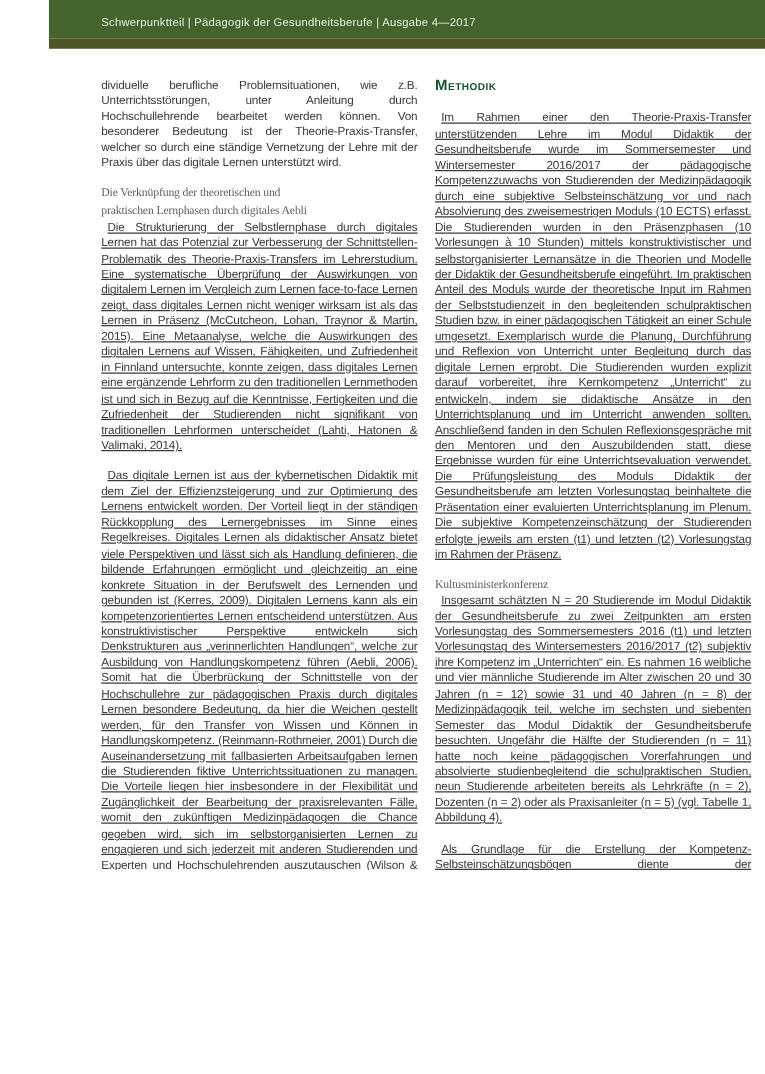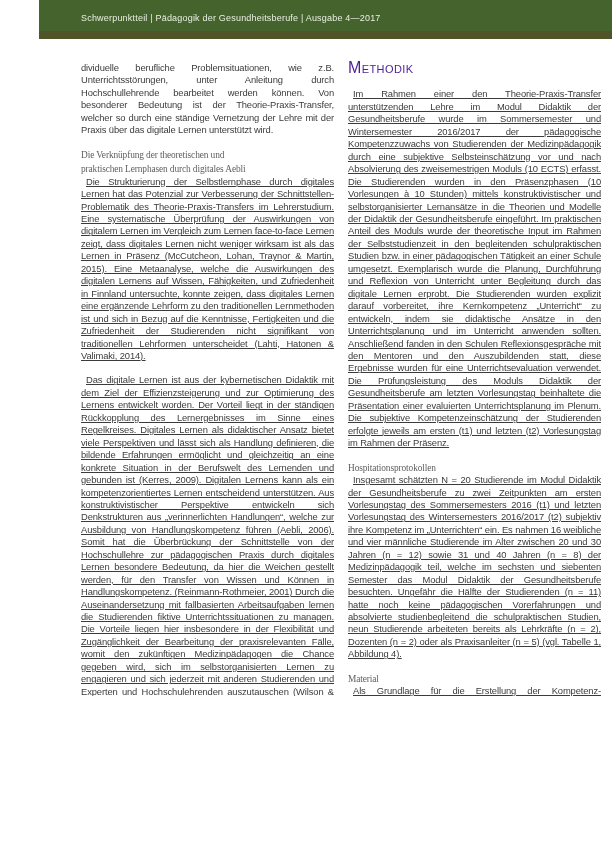--- a/index.html
+++ b/index.html
@@ -55,24 +55,24 @@
   .para.indent{text-indent:5px;text-decoration:underline;}
   .subheading{
     color:#5f5f5f;
     margin:2px 0 0 0;
     text-align:left;
     font-family:Liberation Serif, serif;
   }
   .subheading-block{margin:1px 0 0 0;}
   .section-heading{
     font-variant:small-caps;
-    font-weight:normal;
-    font-size:16px;
+    font-weight:bold;
+    font-size:12px;
     letter-spacing:0.4px;
-    color:#4c1d95;
+    color:#14532d;
     margin:0 0 14px 0;
     text-align:left;
   }
   .footer{
     position:absolute;
     left:42px;
     top:814px;
     width:529px;
     display:flex;
     align-items:flex-end;
@@ -105,25 +105,24 @@
       <p class="para indent">Die Strukturierung der Selbstlernphase durch digitales Lernen hat das Potenzial zur Verbesserung der Schnittstellen-Problematik des Theorie-Praxis-Transfers im Lehrerstudium. Eine systematische Überprüfung der Auswirkungen von digitalem Lernen im Vergleich zum Lernen face-to-face Lernen zeigt, dass digitales Lernen nicht weniger wirksam ist als das Lernen in Präsenz (McCutcheon, Lohan, Traynor &amp; Martin, 2015). Eine Metaanalyse, welche die Auswirkungen des digitalen Lernens auf Wissen, Fähigkeiten, und Zufriedenheit in Finnland untersuchte, konnte zeigen, dass digitales Lernen eine ergänzende Lehrform zu den traditionellen Lernmethoden ist und sich in Bezug auf die Kenntnisse, Fertigkeiten und die Zufriedenheit der Studierenden nicht signifikant von traditionellen Lehrformen unterscheidet (Lahti, Hatonen &amp; Valimaki, 2014).</p>
 
       <p class="para indent">Das digitale Lernen ist aus der kybernetischen Didaktik mit dem Ziel der Effizienzsteigerung und zur Optimierung des Lernens entwickelt worden. Der Vorteil liegt in der ständigen Rückkopplung des Lernergebnisses im Sinne eines Regelkreises. Digitales Lernen als didaktischer Ansatz bietet viele Perspektiven und lässt sich als Handlung definieren, die bildende Erfahrungen ermöglicht und gleichzeitig an eine konkrete Situation in der Berufswelt des Lernenden und gebunden ist (Kerres, 2009). Digitalen Lernens kann als ein kompetenzorientiertes Lernen entscheidend unterstützen. Aus konstruktivistischer Perspektive entwickeln sich Denkstrukturen aus „verinnerlichten Handlungen“, welche zur Ausbildung von Handlungskompetenz führen (Aebli, 2006). Somit hat die Überbrückung der Schnittstelle von der Hochschullehre zur pädagogischen Praxis durch digitales Lernen besondere Bedeutung, da hier die Weichen gestellt werden, für den Transfer von Wissen und Können in Handlungskompetenz. (Reinmann-Rothmeier, 2001) Durch die Auseinandersetzung mit fallbasierten Arbeitsaufgaben lernen die Studierenden fiktive Unterrichtssituationen zu managen. Die Vorteile liegen hier insbesondere in der Flexibilität und Zugänglichkeit der Bearbeitung der praxisrelevanten Fälle, womit den zukünftigen Medizinpädagogen die Chance gegeben wird, sich im selbstorganisierten Lernen zu engagieren und sich jederzeit mit anderen Studierenden und Experten und Hochschulehrenden auszutauschen (Wilson &amp; Hungerford, 2015). Arbeitsaufträge wie beispielsweise Befragungen von Lehrkräften zu ausgewählten didaktische Fragestellungen, das Führen eines E-Portfolios, Reflexionsgespräche mit Auszubildenden und Mentoren, die Auswertung von Hospitationsprotokollen, das Schreiben von Unterrichtskonzeptionen und die Unterrichtsdurchführung verknüpfen theoretischen Inhalte aus dem Studium mit den vielfältigen praktischen Erfahrungen in den realen Unterrichtssituationen.</p>
     </div>
 
     <div class="col">
       <h2 class="section-heading">Methodik</h2>
 
       <p class="para indent">Im Rahmen einer den Theorie-Praxis-Transfer unterstützenden Lehre im Modul Didaktik der Gesundheitsberufe wurde im Sommersemester und Wintersemester 2016/2017 der pädagogische Kompetenzzuwachs von Studierenden der Medizinpädagogik durch eine subjektive Selbsteinschätzung vor und nach Absolvierung des zweisemestrigen Moduls (10 ECTS) erfasst. Die Studierenden wurden in den Präsenzphasen (10 Vorlesungen à 10 Stunden) mittels konstruktivistischer und selbstorganisierter Lernansätze in die Theorien und Modelle der Didaktik der Gesundheitsberufe eingeführt. Im praktischen Anteil des Moduls wurde der theoretische Input im Rahmen der Selbststudienzeit in den begleitenden schulpraktischen Studien bzw. in einer pädagogischen Tätigkeit an einer Schule umgesetzt. Exemplarisch wurde die Planung, Durchführung und Reflexion von Unterricht unter Begleitung durch das digitale Lernen erprobt. Die Studierenden wurden explizit darauf vorbereitet, ihre Kernkompetenz „Unterricht“ zu entwickeln, indem sie didaktische Ansätze in den Unterrichtsplanung und im Unterricht anwenden sollten. Anschließend fanden in den Schulen Reflexionsgespräche mit den Mentoren und den Auszubildenden statt, diese Ergebnisse wurden für eine Unterrichtsevaluation verwendet. Die Prüfungsleistung des Moduls Didaktik der Gesundheitsberufe am letzten Vorlesungstag beinhaltete die Präsentation einer evaluierten Unterrichtsplanung im Plenum. Die subjektive Kompetenzeinschätzung der Studierenden erfolgte jeweils am ersten (t1) und letzten (t2) Vorlesungstag im Rahmen der Präsenz.</p>
 
-      <div class="subheading subheading-block">Hospitationsprotokollen</div>
+      <div class="subheading subheading-block">Kultusministerkonferenz</div>
 
       <p class="para indent">Insgesamt schätzten N = 20 Studierende im Modul Didaktik der Gesundheitsberufe zu zwei Zeitpunkten am ersten Vorlesungstag des Sommersemesters 2016 (t1) und letzten Vorlesungstag des Wintersemesters 2016/2017 (t2) subjektiv ihre Kompetenz im „Unterrichten“ ein. Es nahmen 16 weibliche und vier männliche Studierende im Alter zwischen 20 und 30 Jahren (n = 12) sowie 31 und 40 Jahren (n = 8) der Medizinpädagogik teil, welche im sechsten und siebenten Semester das Modul Didaktik der Gesundheitsberufe besuchten. Ungefähr die Hälfte der Studierenden (n = 11) hatte noch keine pädagogischen Vorerfahrungen und absolvierte studienbegleitend die schulpraktischen Studien, neun Studierende arbeiteten bereits als Lehrkräfte (n = 2), Dozenten (n = 2) oder als Praxisanleiter (n = 5) (vgl. Tabelle 1, Abbildung 4).</p>
 
-      <div class="subheading subheading-block">Material</div>
 
       <p class="para indent">Als Grundlage für die Erstellung der Kompetenz-Selbsteinschätzungsbögen diente der bildungswissenschaftliche Ansatz der Kultusministerkonferenz (2014) zur Beschreibung beruflicher Anforderungen im Lehrerberuf, es wurde der Kompetenzbereich „Unterrichten“ gewählt. Der Fragebogen zur subjektiven Selbsteinschätzung der pädagogischen Kompetenz „Unterricht“ orientierte sich am standardisierten „Beurteilungsbogen für Lehrproben“. Aus diesem Beurteilungsbogen wurden 24 Kriterien zur Beurteilung der Planungs-, Durchführungs- und Steuerungskompetenz</p>
     </div>
 
   </div>
 
   <div class="footer">
     <span class="page-num">78</span>
     <span>Pädagogik der Gesundheitsberufe 4/2015</span>
     <span class="sep">|</span>

